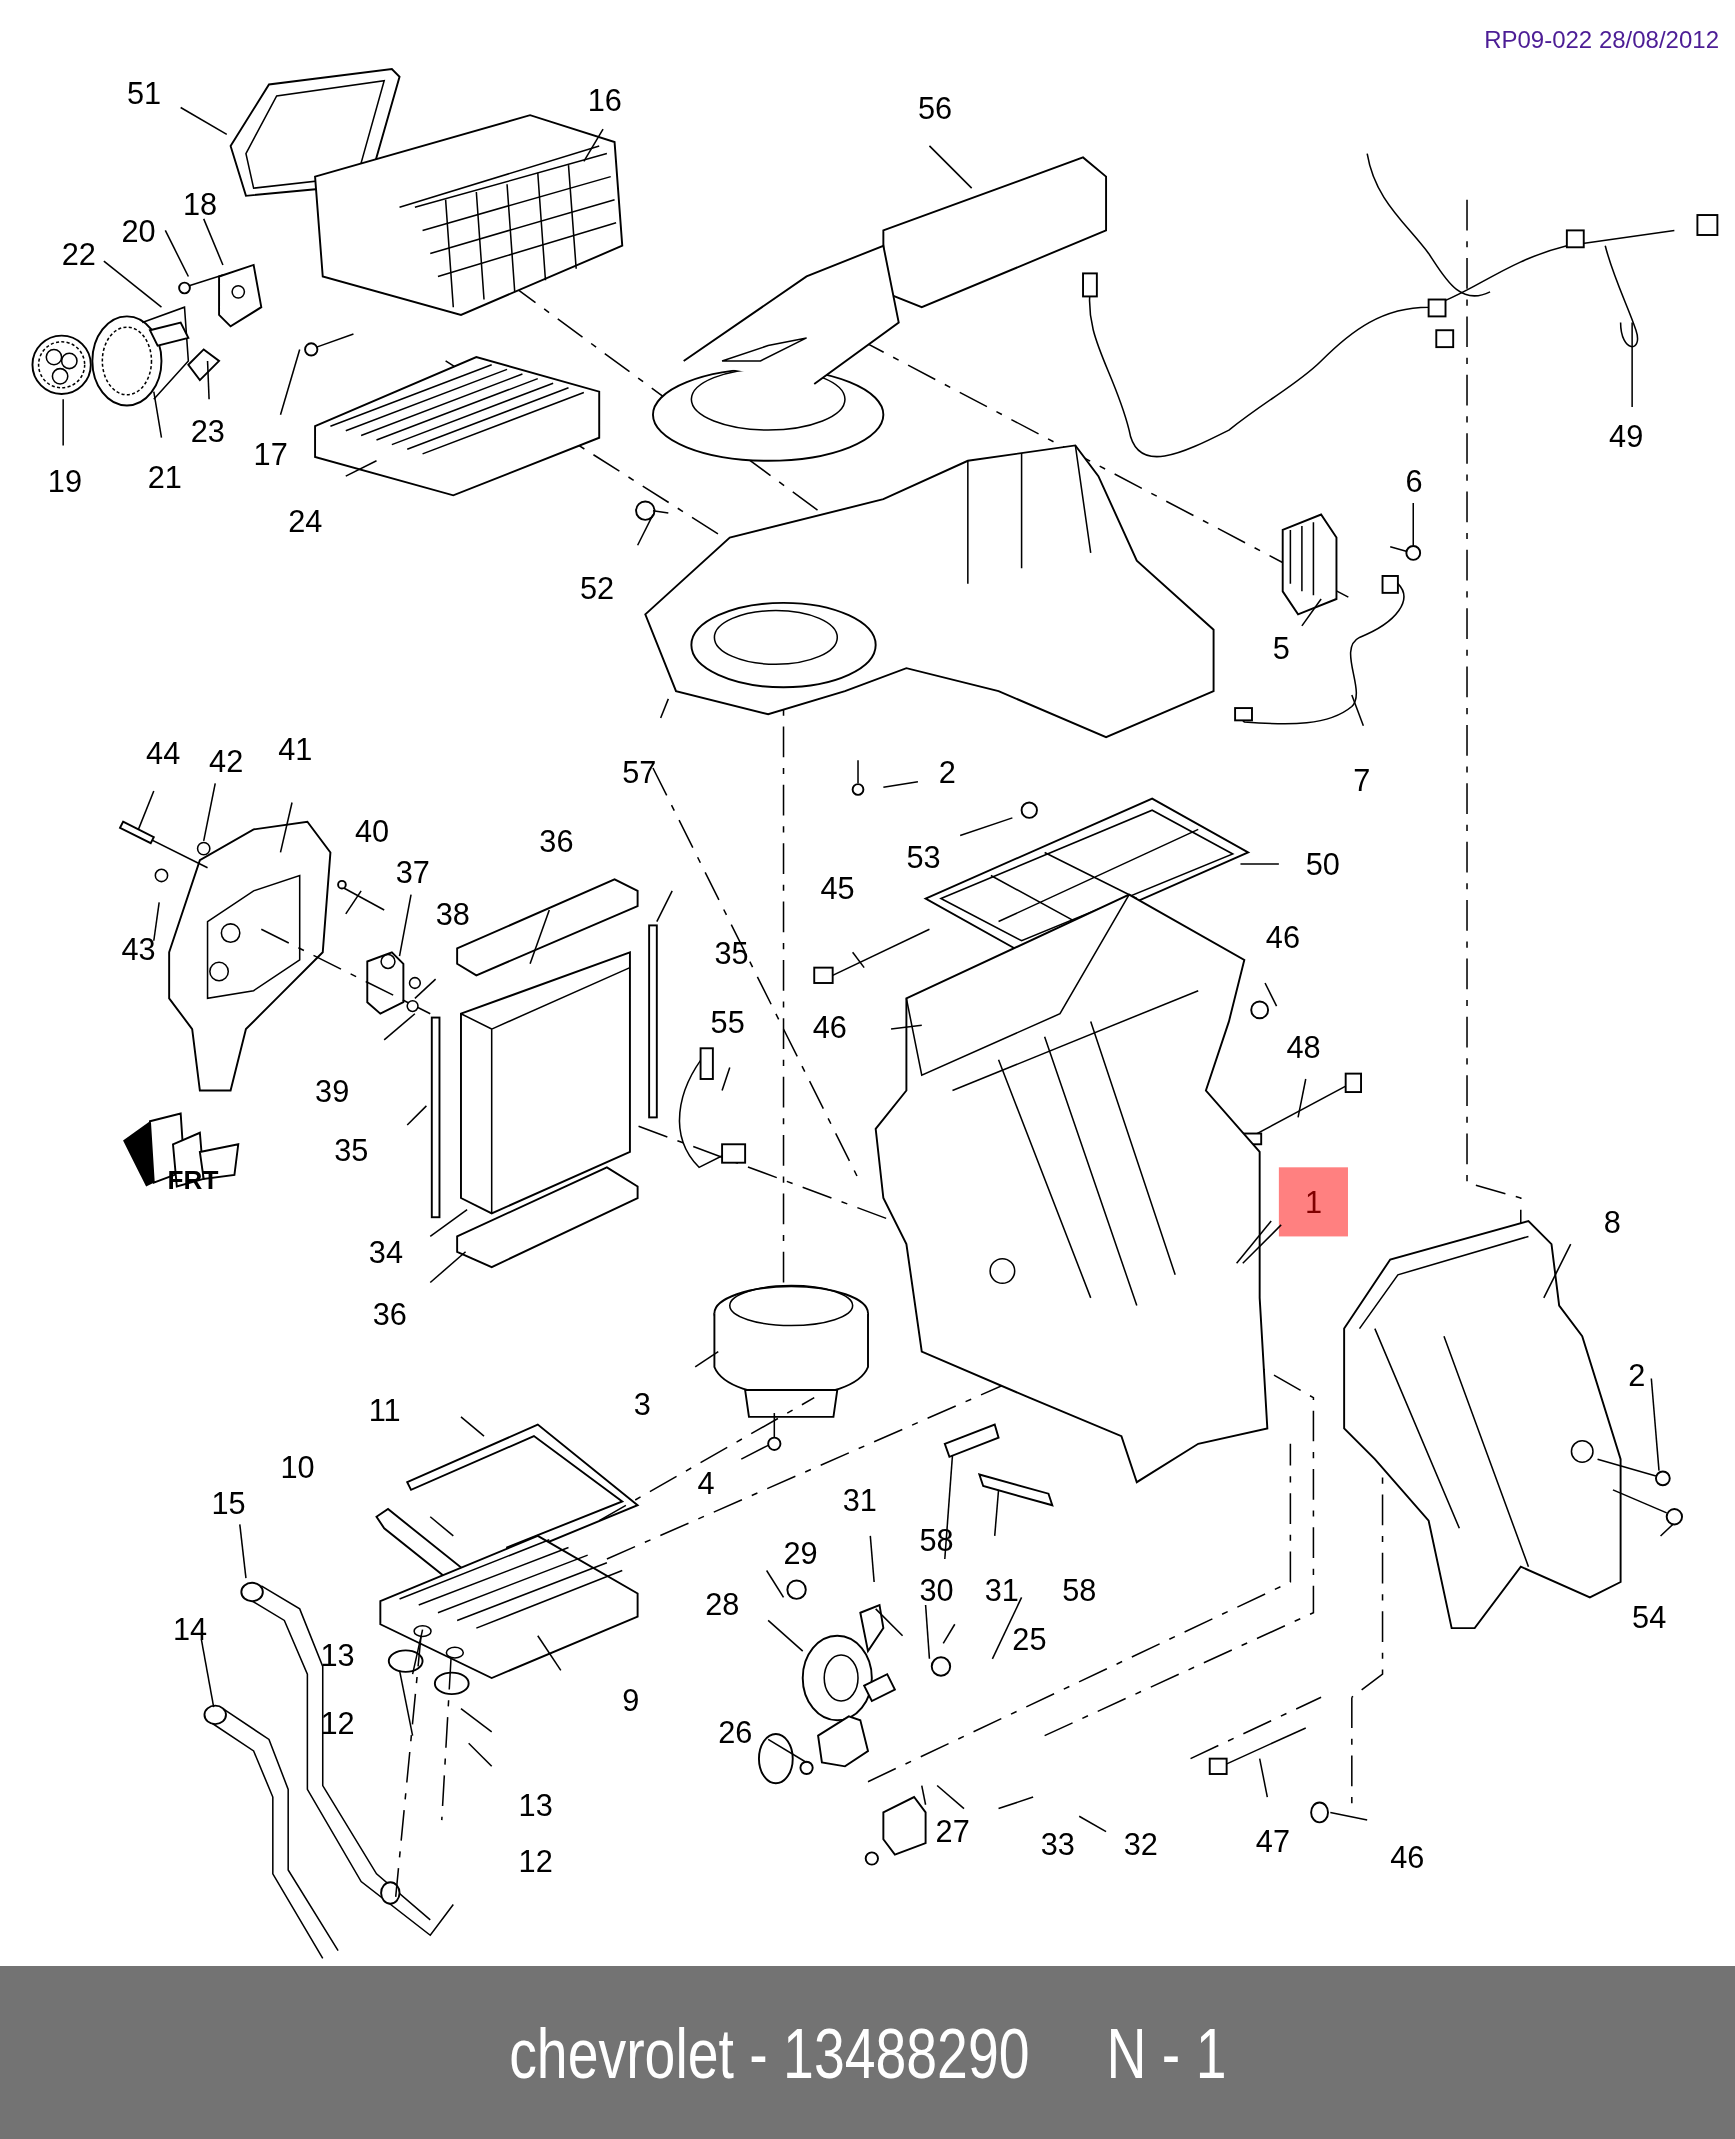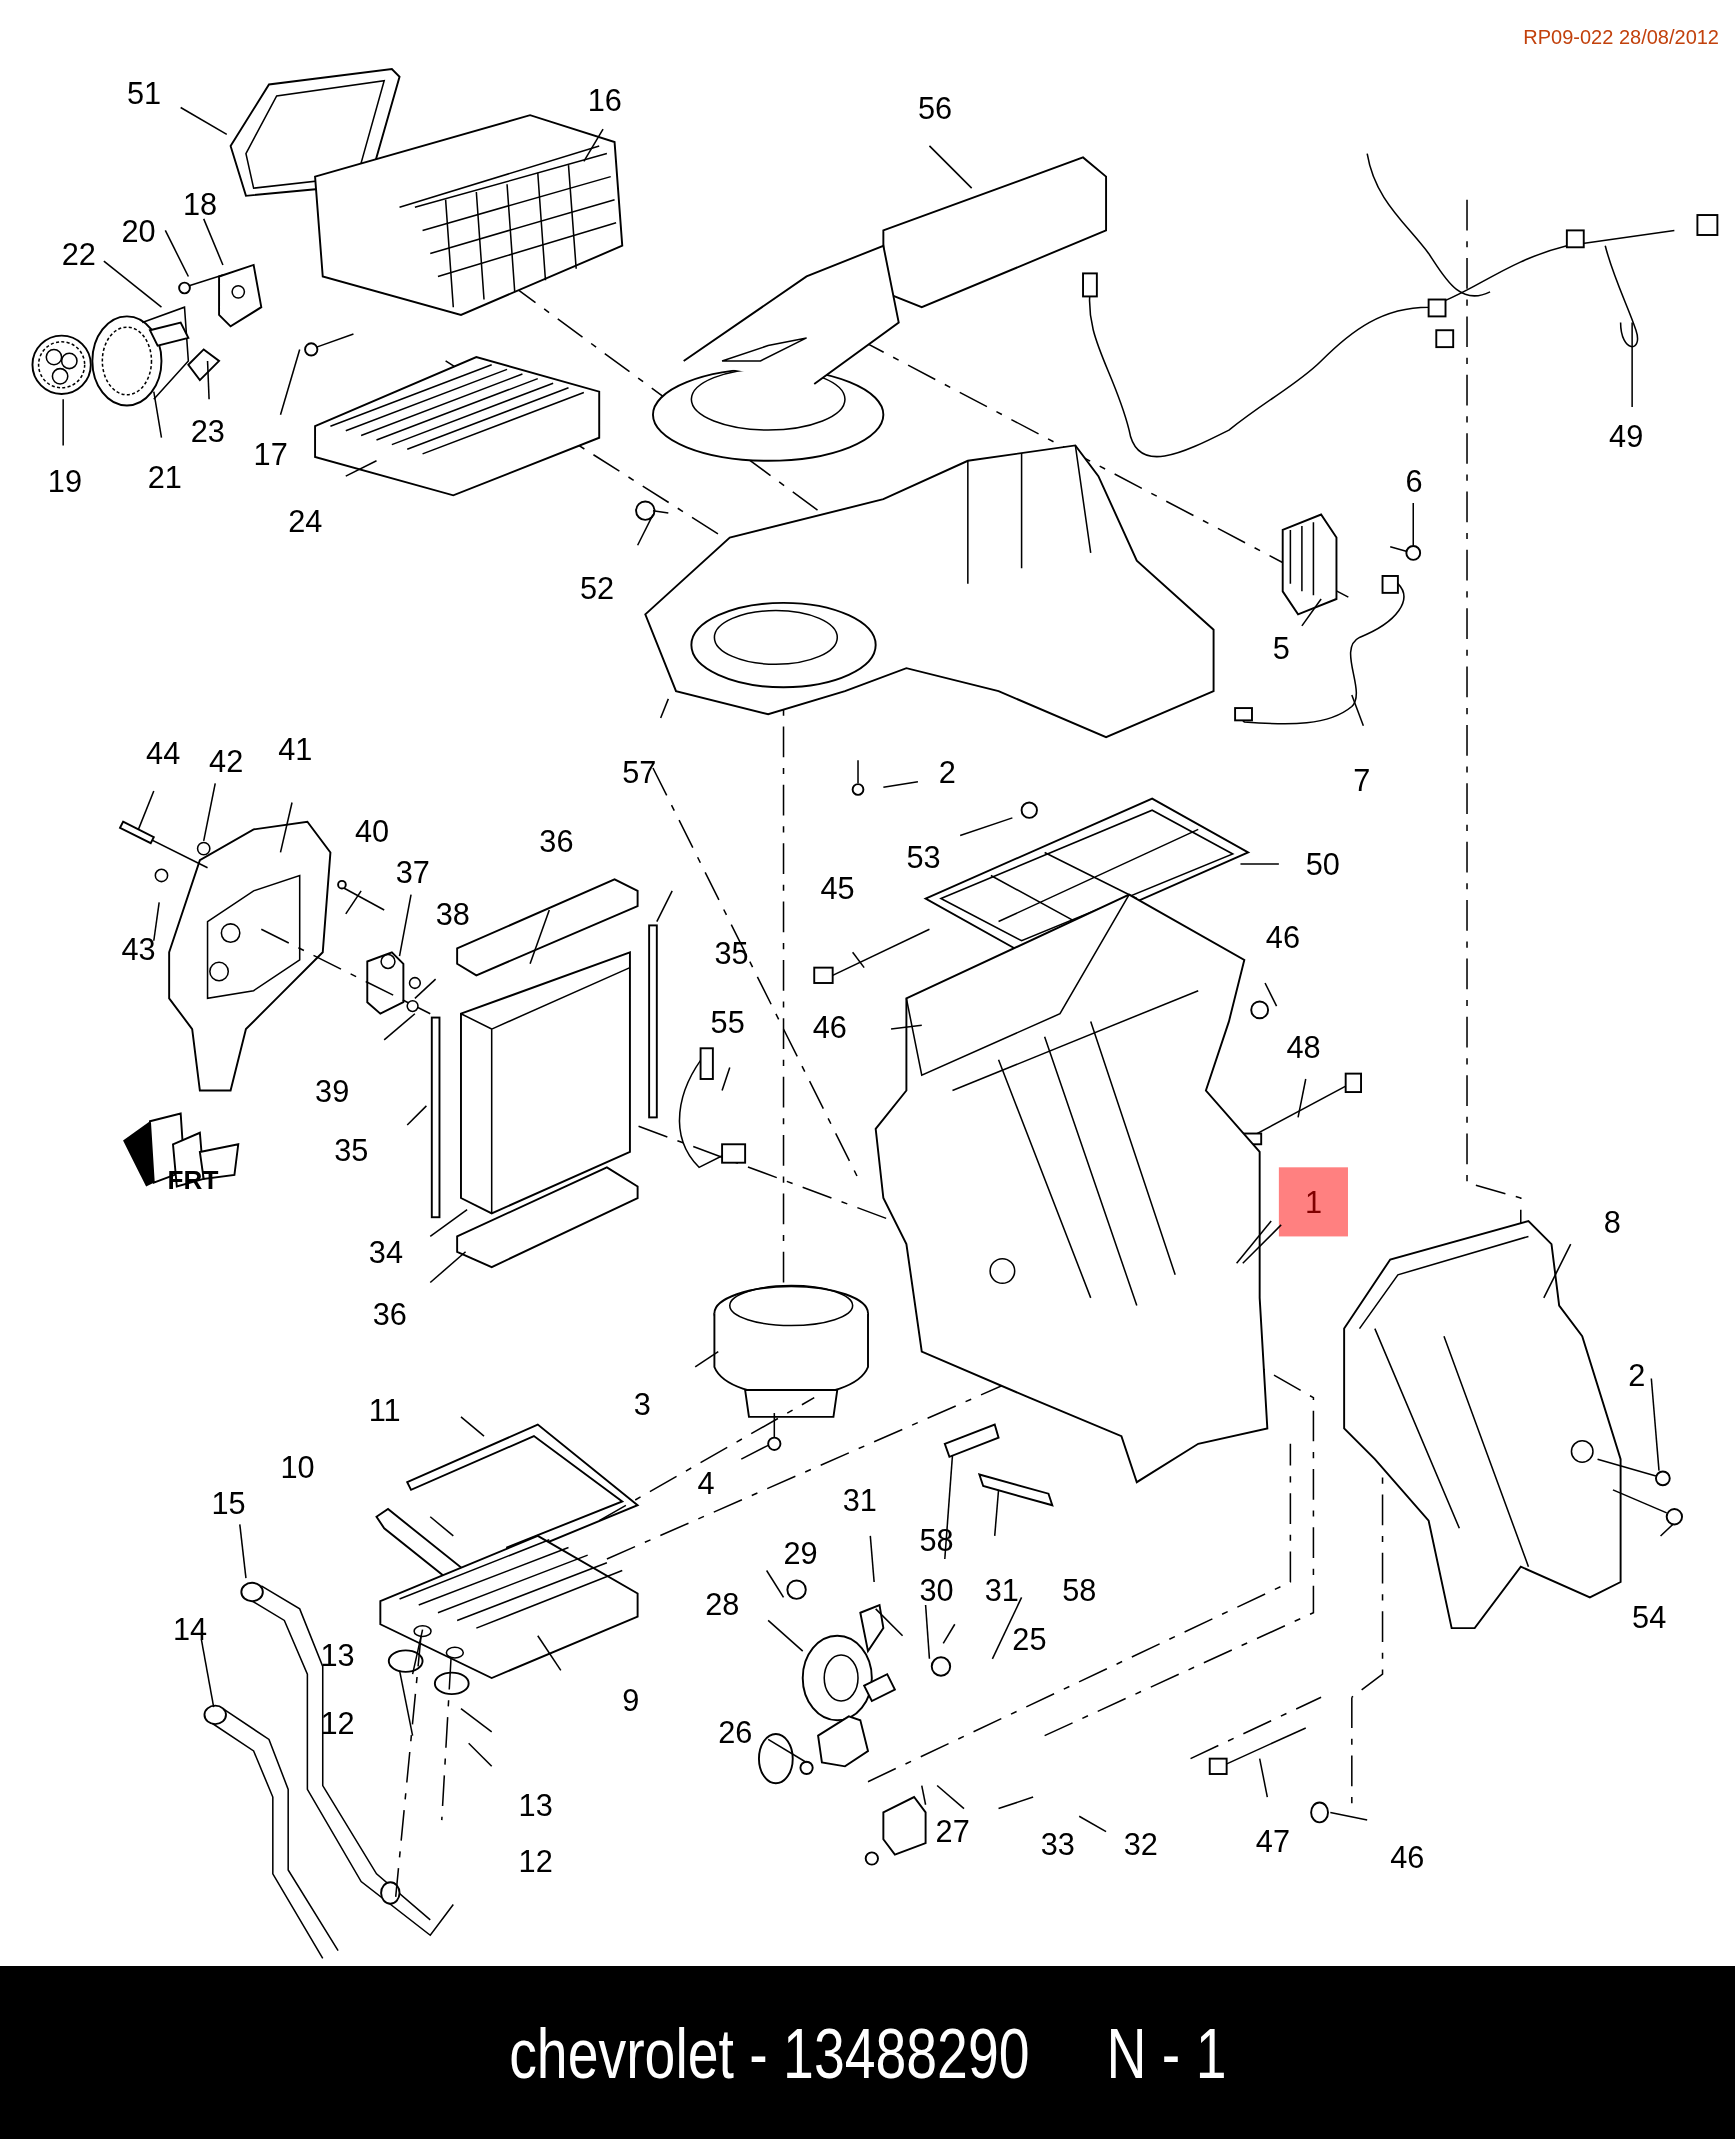--- a/index.html
+++ b/index.html
@@ -1,22 +1,22 @@
 <!DOCTYPE html>
 <html style="font-size:12.3px"><head>
 <meta charset="utf-8">
 <style>
   html, body { margin:0; padding:0; background:#ffffff; }
   body { width:1736px; height:2140px; position:relative; overflow:hidden;
          font-family: "Liberation Sans", sans-serif; }
   #diagram { position:absolute; left:0; top:0; width:1736px; height:1966px; }
-  .ref { position:absolute; top:26px; right:17px; font-size:20px; color:#c2410c;
+  .ref { position:absolute; top:26px; right:17px; font-size:24px; color:#4c1d95;
          font-family:"Liberation Sans", sans-serif; }
   .footer { position:absolute; left:0; top:1966px; width:1736px; height:174px;
-            background:#000000; display:flex; align-items:center; justify-content:center; }
+            background:#737373; display:flex; align-items:center; justify-content:center; }
   .footer-text { color:#ffffff; font-size:71px; font-family:"Liberation Sans", sans-serif;
                  transform:scaleX(0.78); letter-spacing:0; white-space:pre; }
   svg text.lbl { font-family:"Liberation Sans", sans-serif; font-size:40px; fill:#000; }
   svg .part { fill:#fff; stroke:#000; stroke-width:2.5; }
   svg .thin { fill:none; stroke:#000; stroke-width:2; }
   svg .lead { fill:none; stroke:#000; stroke-width:2; }
   svg .dash { fill:none; stroke:#000; stroke-width:2; stroke-dasharray:40 14 8 14; }
 </style>
 </head>
 <body>

